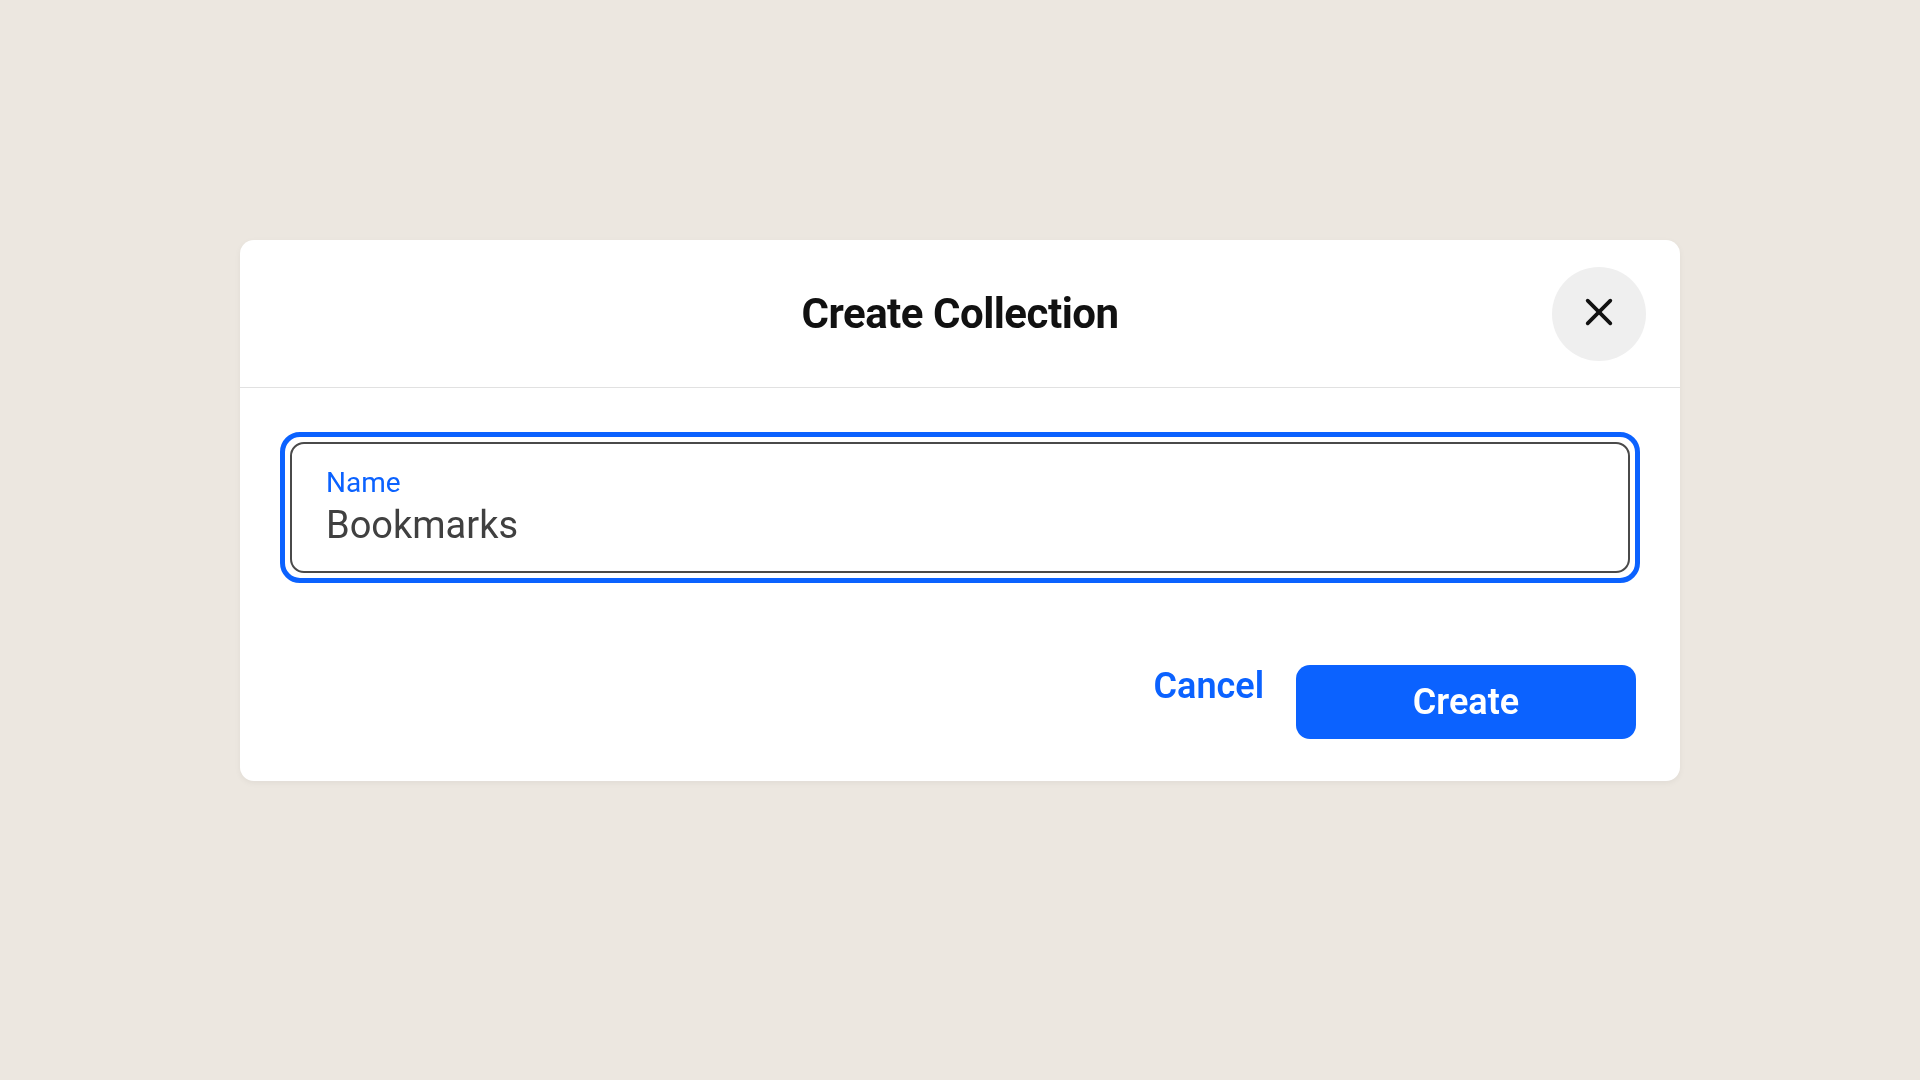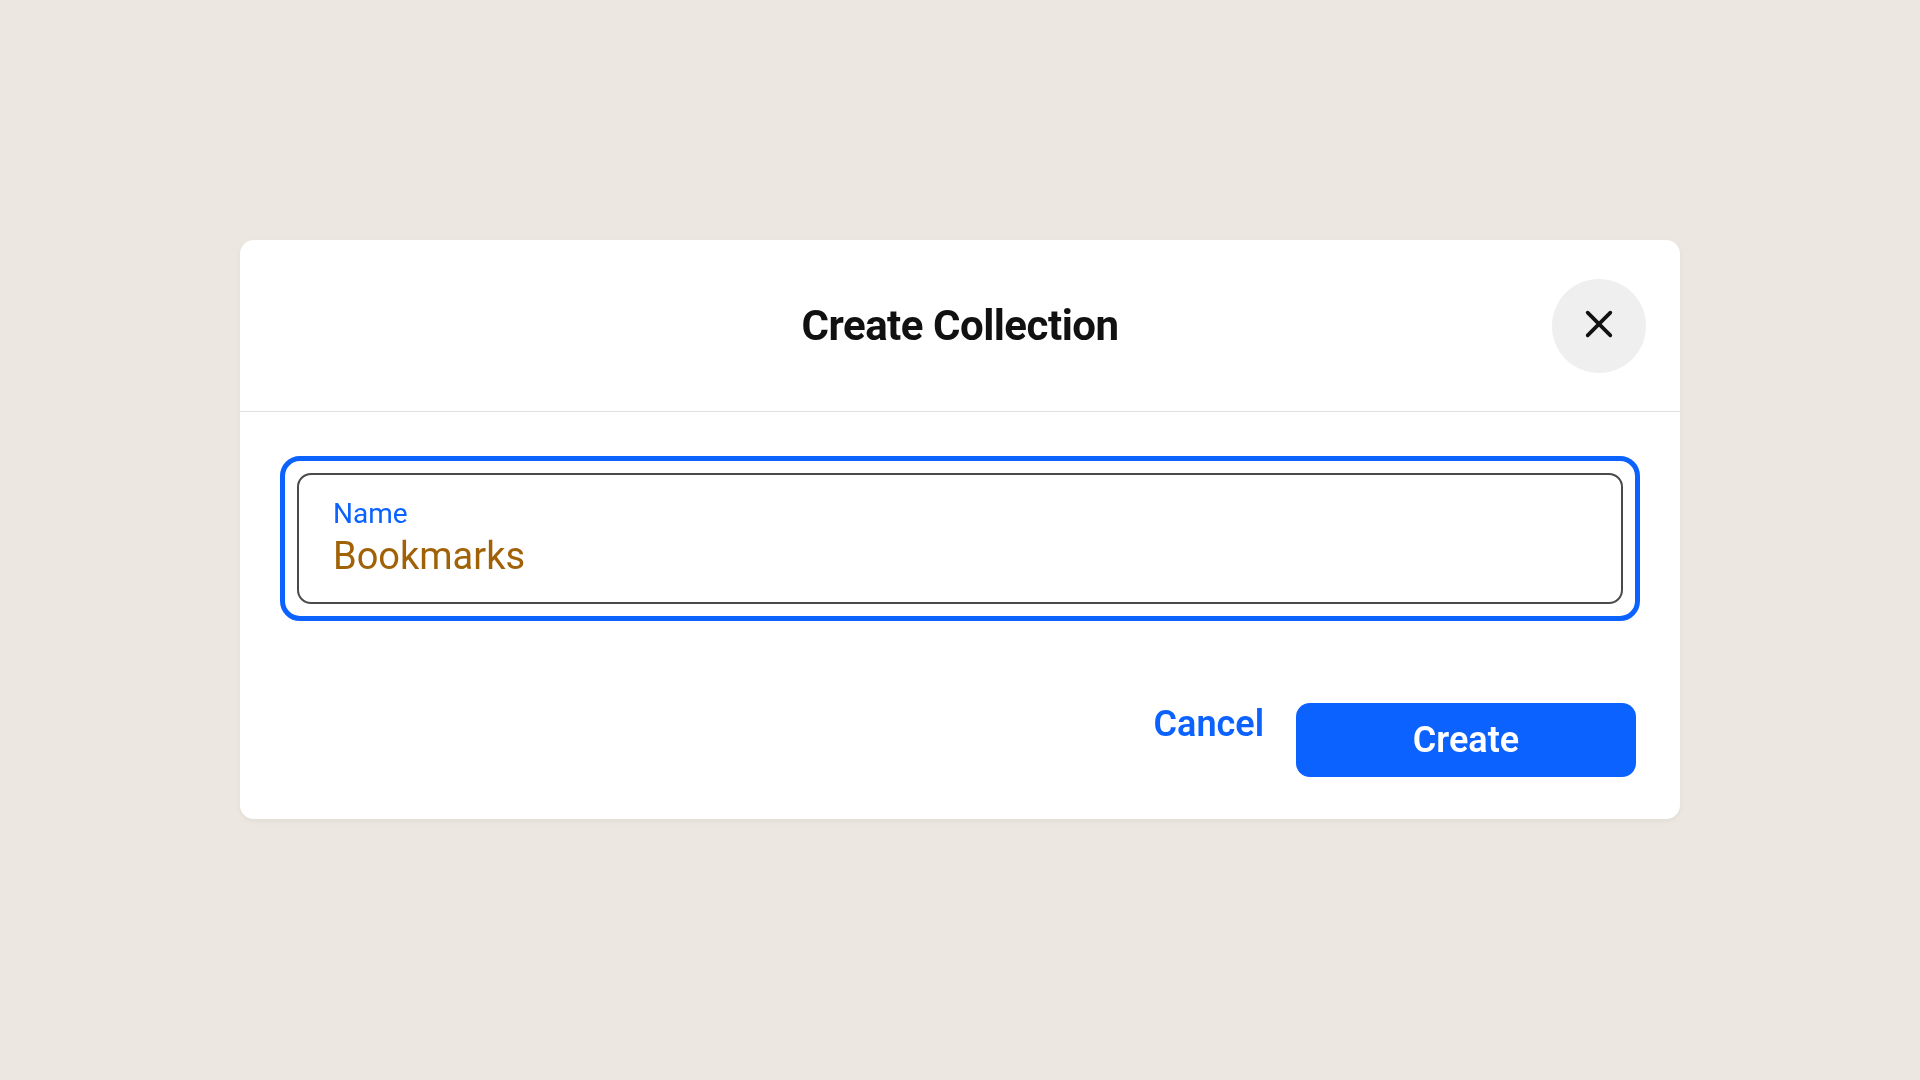--- a/index.html
+++ b/index.html
@@ -23,21 +23,21 @@
     .dialog {
       width: 1440px;
       background: #ffffff;
       border-radius: 14px;
       box-shadow: 0 2px 6px rgba(0,0,0,0.05);
       overflow: hidden;
     }
 
     .dialog-header {
       position: relative;
-      height: 172px;
+      height: 148px;
       display: flex;
       align-items: center;
       justify-content: center;
       border-bottom: 1px solid #e1e1e1;
     }
 
     .dialog-title {
       font-size: 42px;
       font-weight: 700;
       color: #111;
@@ -65,21 +65,21 @@
       height: 34px;
     }
 
     .dialog-body {
       padding: 44px 40px 42px 40px;
     }
 
     .field-focus-ring {
       border: 5px solid #0b62ff;
       border-radius: 20px;
-      padding: 12px;
+      padding: 5px;
     }
 
     .field-wrapper {
       border: 2px solid #4a4a4a;
       border-radius: 14px;
       padding: 22px 34px 24px 34px;
     }
 
     .field-label {
       font-size: 28px;
@@ -87,21 +87,21 @@
       color: #0b62ff;
       margin-bottom: 4px;
     }
 
     .field-input {
       width: 100%;
       border: none;
       outline: none;
       font-size: 38px;
       font-weight: 400;
-      color: #a16207;
+      color: #404040;
       background: transparent;
       font-family: inherit;
     }
 
     .dialog-footer {
       display: flex;
       justify-content: flex-end;
       align-items: flex-start;
       gap: 32px;
       padding: 40px 44px 42px 44px;

